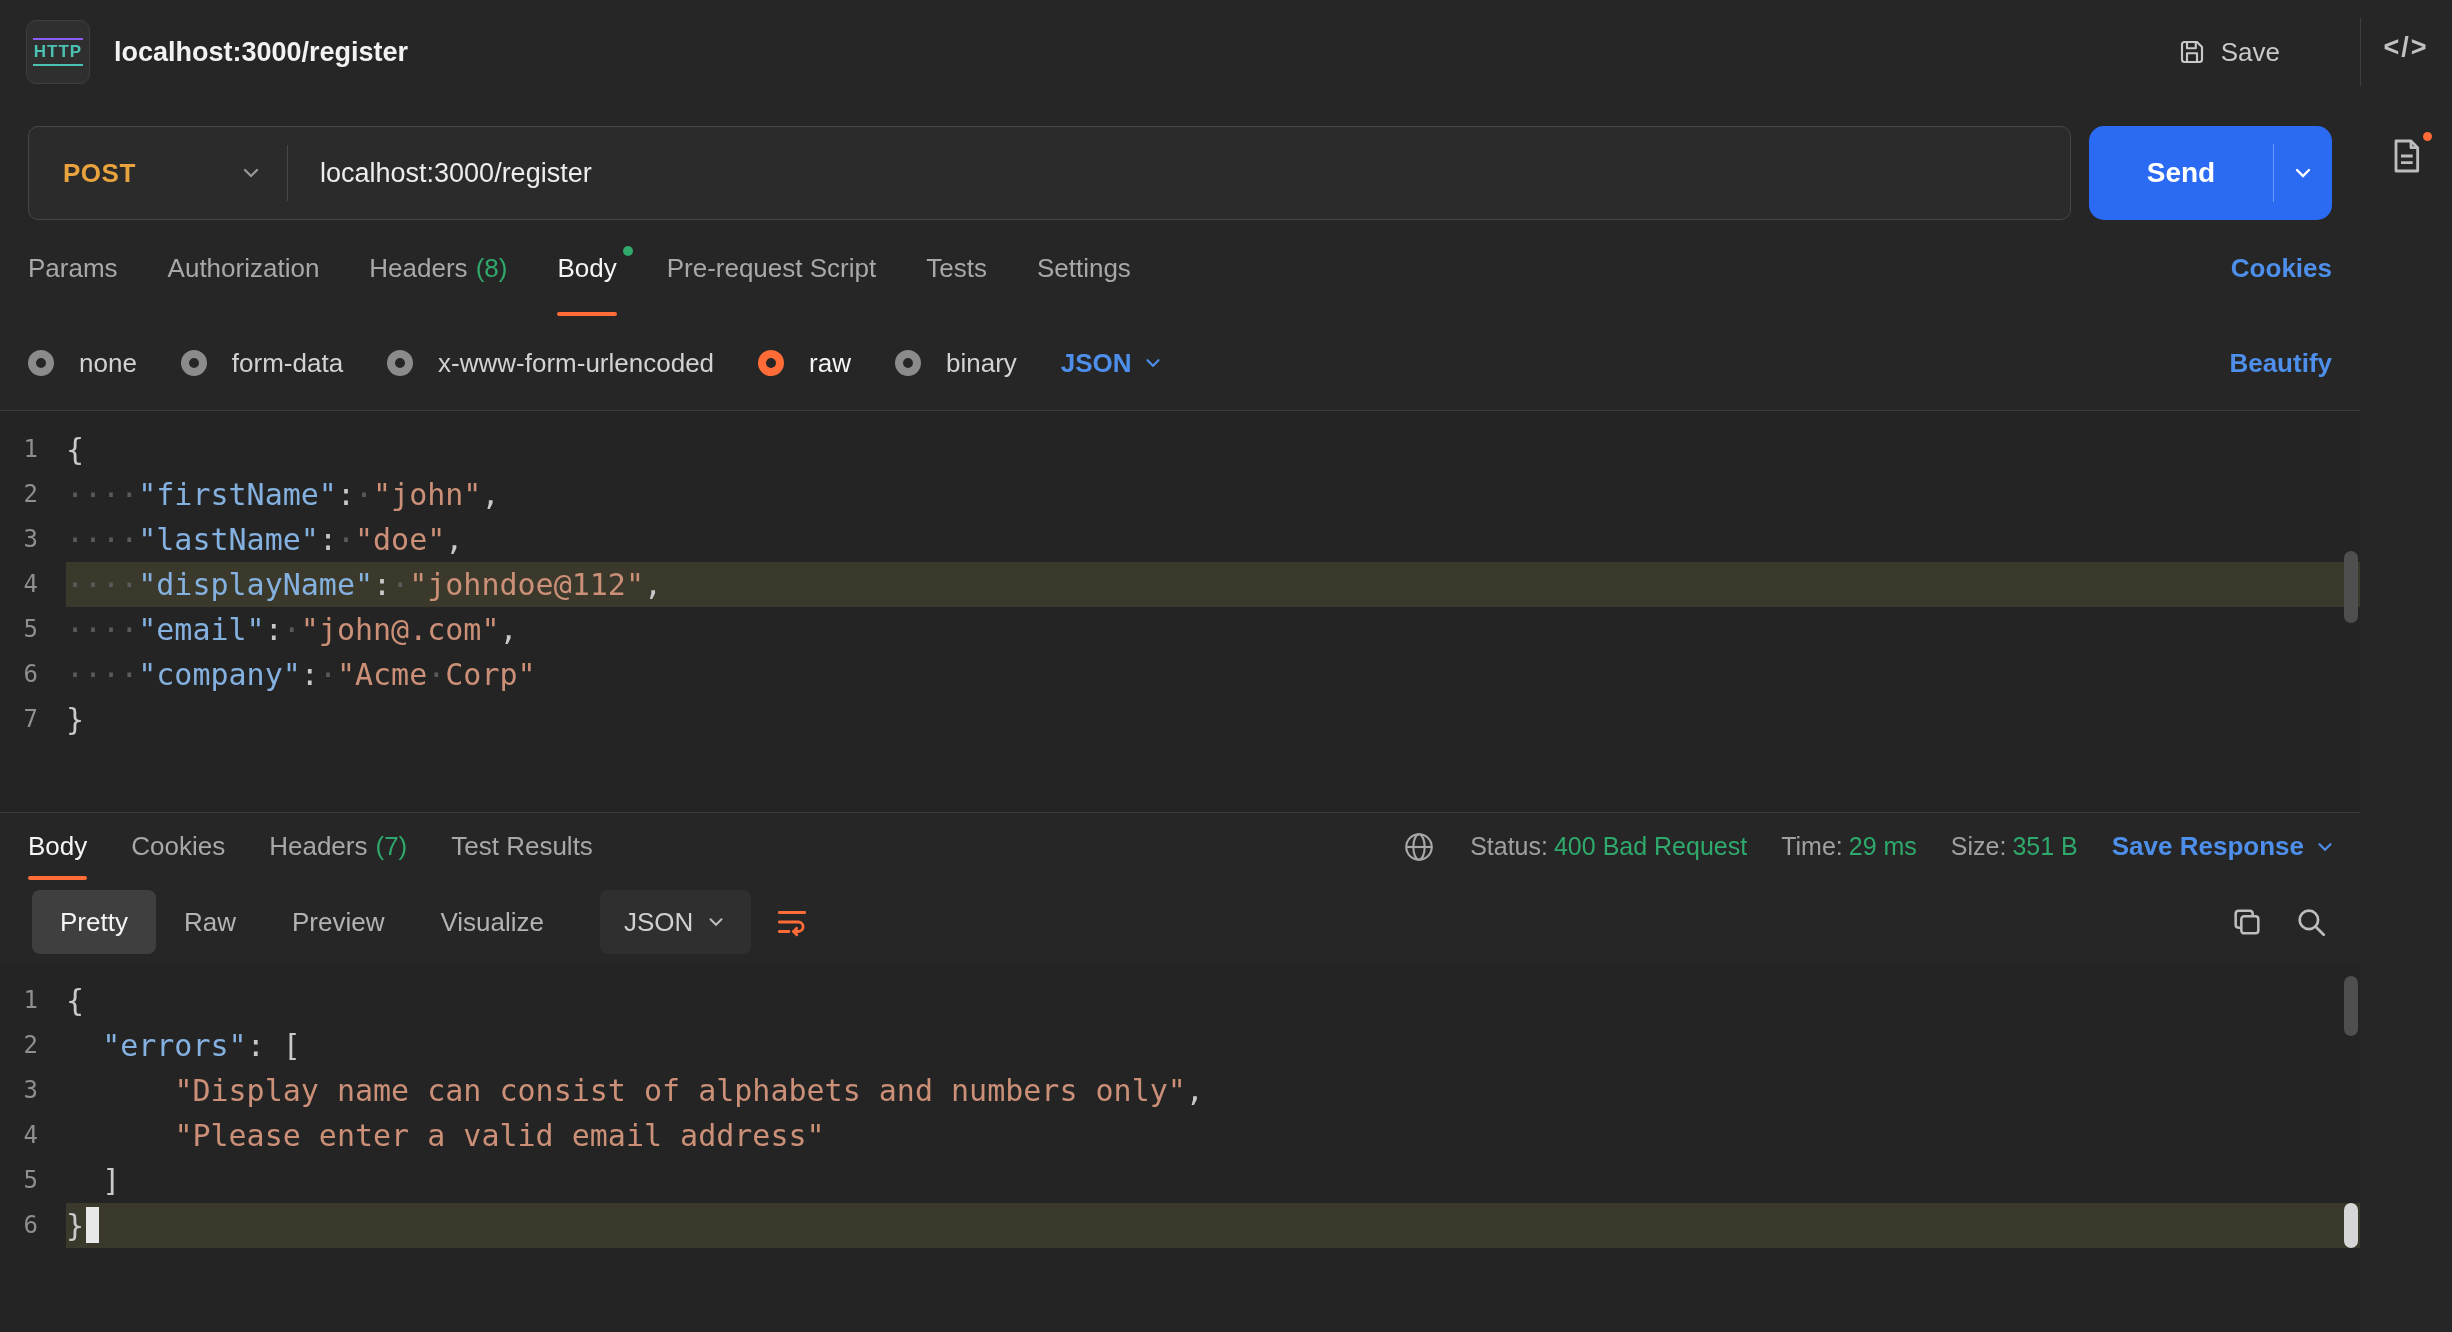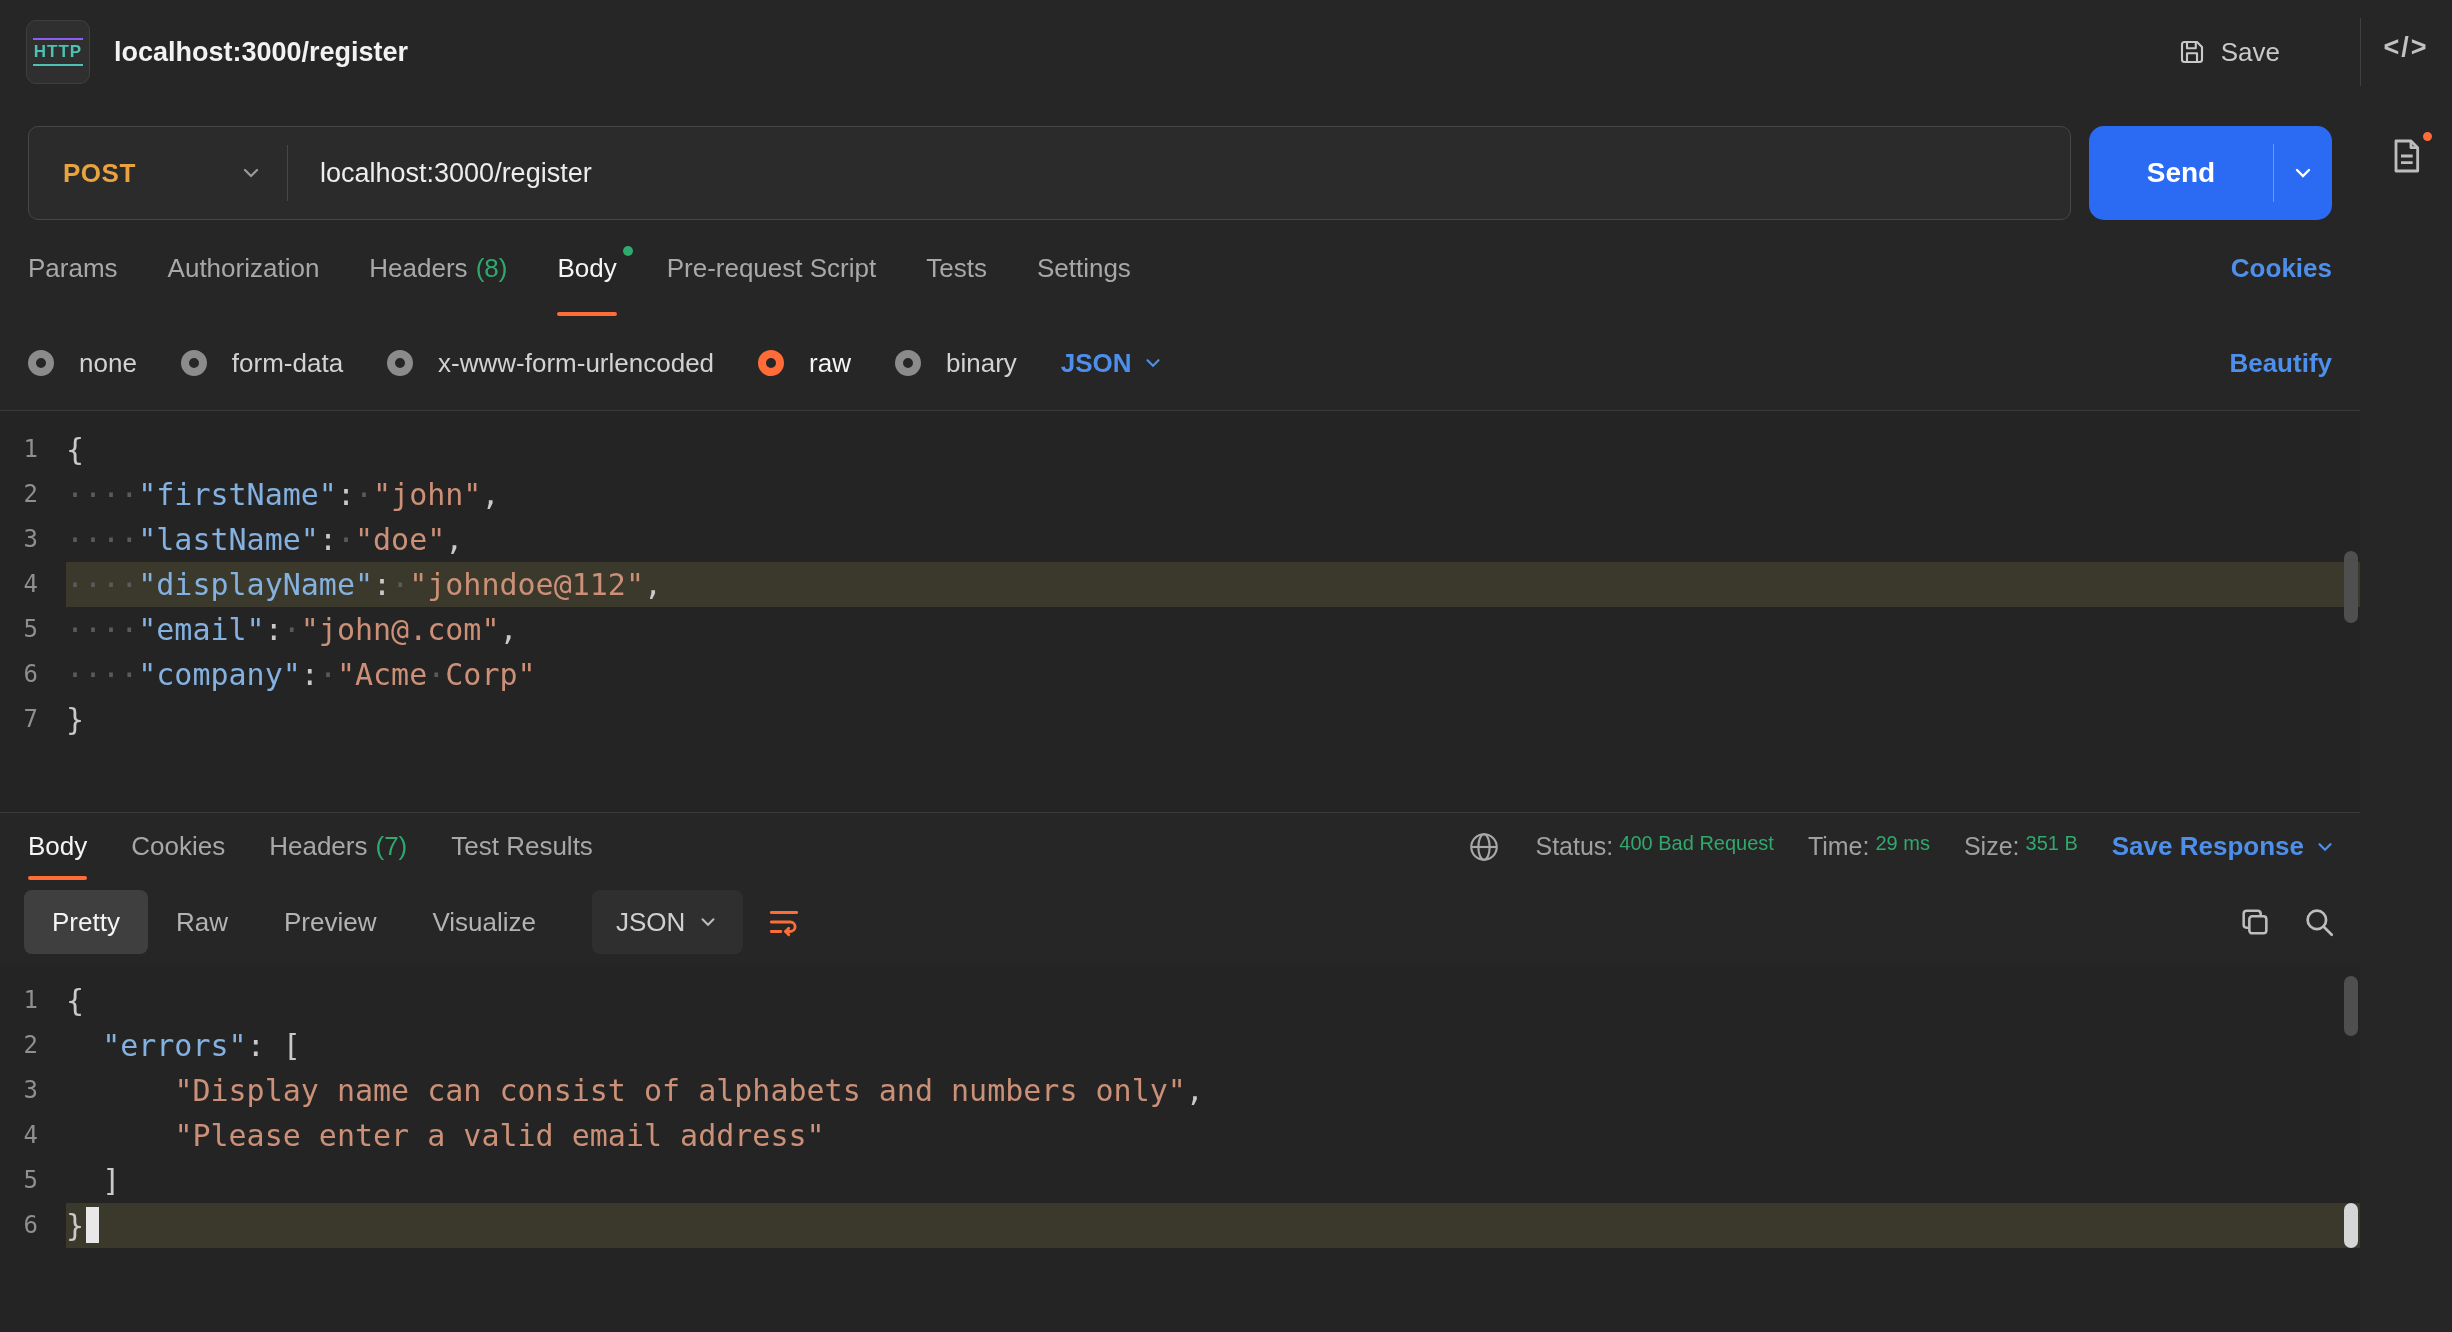--- a/index.html
+++ b/index.html
@@ -70,25 +70,25 @@
   .tok-d{color:var(--code-ws);}
   .caret{display:inline-block; width:13px; height:36px; background:#e8e8e8; vertical-align:-7px; margin-left:2px;}
   .sb{position:absolute; right:2px; width:14px; border-radius:7px; background:#4f4f4f;}
   .sb.marker{background:#d6d6d6;}
 
   
   .resp-header{flex:none; height:68px; border-top:1px solid #3a3a3a; display:flex; align-items:stretch; padding:0 24px 0 28px; gap:44px; font-size:26px; color:#a8a8a8;}
   .resp-meta{margin-left:auto; display:flex; align-items:center; gap:34px;}
   .meta{display:flex; align-items:flex-start; gap:6px; white-space:nowrap;}
   .mlabel{color:#a0a0a0; font-size:25px;}
-  .mvalue{color:var(--green); font-size:20px;}
+  .mvalue{color:var(--green); font-size:25px;}
   .save-resp{display:flex; align-items:center; gap:10px; color:var(--blue); font-weight:700; cursor:pointer; text-decoration:none; font-size:26px;}
 
   
-  .resp-toolbar{flex:none; height:84px; display:flex; align-items:center; padding:0 24px;}
+  .resp-toolbar{flex:none; height:84px; display:flex; align-items:center; padding:0 32px;}
   .seg{display:flex; border-radius:8px;}
   .seg-item{padding:0 28px; height:64px; display:flex; align-items:center; font-size:26px; color:#b3b3b3; cursor:pointer; border-radius:8px;}
   .seg-item.active{background:#3f3f3f; color:#f4f4f4;}
   .format-dd2{margin-left:28px; display:flex; align-items:center; gap:12px; background:#2f2f2f; border-radius:8px; height:64px; padding:0 24px; font-size:26px; color:#d0d0d0; cursor:pointer;}
   .wrap-btn{margin-left:22px; background:none; border:none; cursor:pointer; display:flex; align-items:center;}
   .tool-right{margin-left:auto; display:flex; align-items:center; gap:30px;}
   .tool-right button{background:none; border:none; cursor:pointer; display:flex; align-items:center;}
 
   
   .right-rail{position:absolute; top:0; right:0; width:92px; height:100%;}

